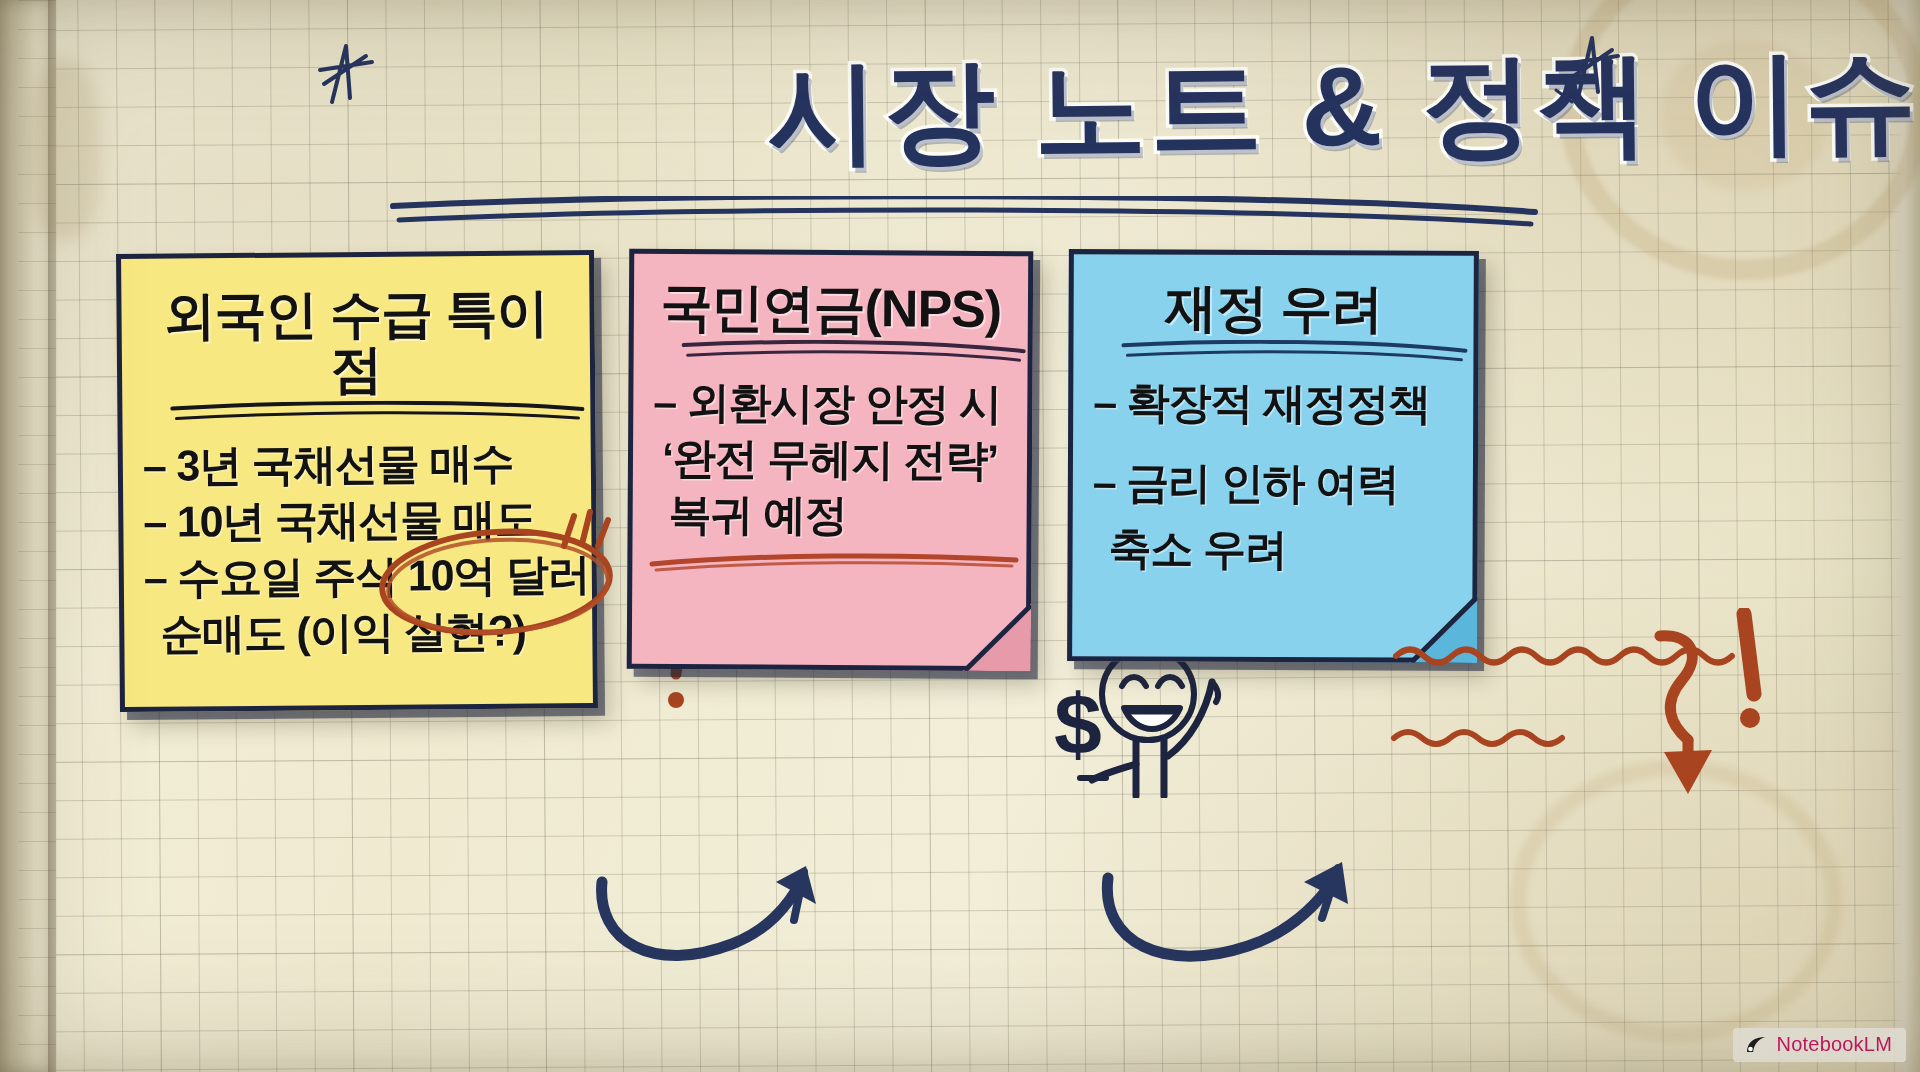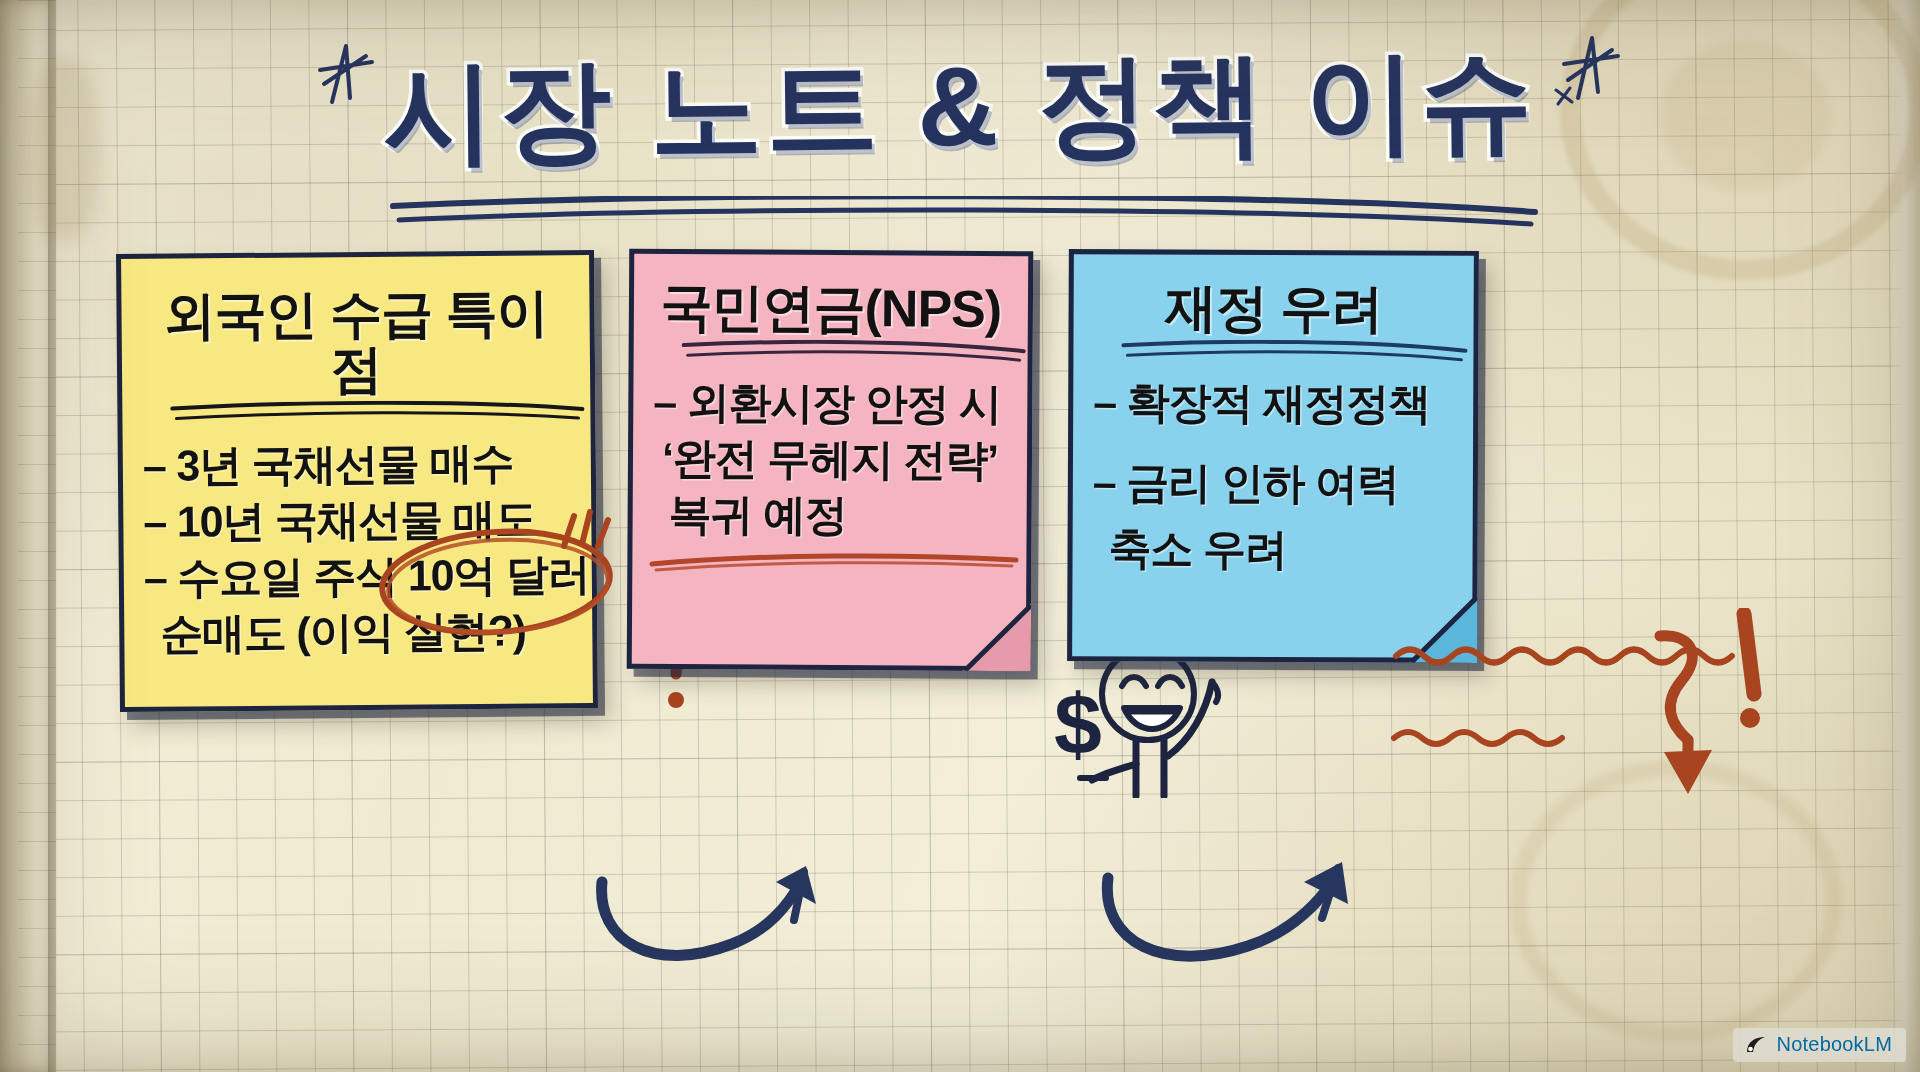--- a/index.html
+++ b/index.html
@@ -61,21 +61,21 @@
   .stain.b{left:1660px;top:40px;width:170px;height:150px;
     background:rgba(186,160,110,.16);filter:blur(5px);}
   .stain.c{left:1510px;top:760px;width:300px;height:250px;
     border:16px solid rgba(176,148,96,.16);filter:blur(3px);}
   .stain.d{left:30px;top:60px;width:70px;height:180px;
     background:rgba(150,126,82,.18);filter:blur(8px);border-radius:40%;}
   .vignette{position:absolute;inset:0;
     box-shadow:inset 0 0 140px rgba(90,75,45,.30), inset 0 0 40px rgba(90,75,45,.16);}
 
   
-  .title-wrap{position:absolute;left:0;top:48px;width:100%;text-align:center;}
+  .title-wrap{position:absolute;left:0;top:48px;width:100%;text-align:right;}
   .title{
     display:inline-block;
     font-size:112px;font-weight:700;letter-spacing:4px;
     color:#25335f;
     -webkit-text-stroke:7px #fdfdf8;
     paint-order:stroke fill;
     text-shadow:3px 5px 0 rgba(40,55,100,.30);
     transform:rotate(-0.6deg);
     line-height:1.05;
   }
@@ -119,21 +119,21 @@
   .fold{position:absolute;right:-5px;bottom:-5px;width:74px;height:74px;}
   .fold svg{display:block;}
 
   
   .anno{position:absolute;pointer-events:none;}
   .wm{
     position:absolute;right:14px;bottom:10px;
     display:flex;align-items:center;gap:10px;
     background:rgba(222,220,210,.86);
     padding:5px 14px 6px 12px;border-radius:4px;
-    font-size:20px;color:#0369a1;letter-spacing:.2px;
+    font-size:20px;color:#be185d;letter-spacing:.2px;
   }
   .wm svg{display:block;}
 </style>
 </head>
 <body>
 
 <div id="stage">
 
   <div class="paper"></div>
   <div class="grid"></div>

